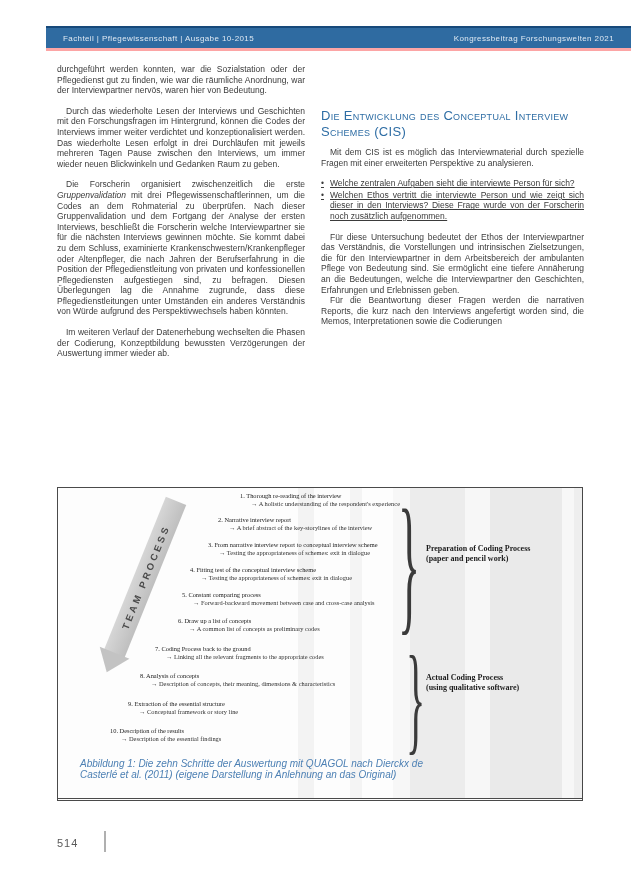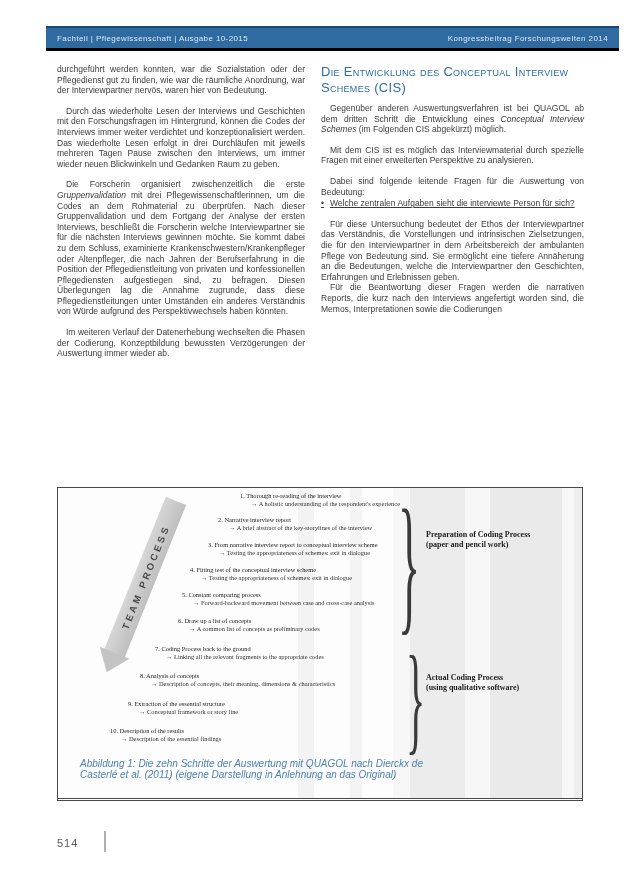--- a/index.html
+++ b/index.html
@@ -1,30 +1,30 @@
 <!DOCTYPE html>
 <html><head>
 <meta charset="utf-8">
 <style>
   html,body{margin:0;padding:0;background:#ffffff;}
   .page{position:relative;width:637px;height:884px;background:#ffffff;overflow:hidden;
         font-family:"Liberation Sans",sans-serif;color:#3b3b3b;}
 
   
   .header-bar{position:absolute;left:46px;top:26px;width:551px;height:20px;
-    background:#2f6ba1;border-top:2px solid #17497a;border-bottom:3px solid #000000;
+    background:#2f6ba1;border-top:2px solid #17497a;border-bottom:3px solid #fca5a5;
     display:flex;justify-content:space-between;align-items:center;
-    padding:0 11px;box-sizing:content-box;}
+    padding:0 17px;box-sizing:content-box;}
   .header-bar span{font-size:8px;letter-spacing:.4px;color:#dfe9f3;white-space:nowrap;}
 
   
   .columns{position:absolute;left:57px;top:64px;width:527px;display:flex;gap:16px;}
   .col{font-size:8.5px;line-height:10.6px;text-align:justify;}
   .col-left{width:248px;}
-  .col-right{width:263px;}
+  .col-right{width:263px;margin-top:44px;}
   .col p{margin:0 0 10px 0;}
   .col p.indent{text-indent:9px;}
   .ital{font-style:italic;}
 
   .section-heading{font-variant:small-caps;color:#2e6da4;font-size:13px;line-height:15.5px;
     letter-spacing:.3px;margin:0 0 8px 0;text-align:left;font-weight:normal;}
 
   .bullet-row{display:flex;margin:0 0 1px 0;text-decoration:underline;}
   .bullet-row::before{content:"\2022";width:9px;flex:none;}
   .bullet-row span{flex:1;text-align:justify;}
@@ -63,40 +63,41 @@
   .footer-text{position:absolute;left:118px;top:838px;font-size:8.3px;letter-spacing:1.2px;
     color:#5a5a5a;white-space:nowrap;}
 </style>
 </head>
 <body>
 
 <div class="page">
 
   <div class="header-bar">
     <span>Fachteil | Pflegewissenschaft | Ausgabe 10-2015</span>
-    <span>Kongressbeitrag Forschungswelten 2014</span>
+    <span>Kongressbeitrag Forschungswelten 2021</span>
   </div>
 
   <div class="columns">
 
     <div class="col col-left">
       <p>durchgeführt werden konnten, war die Sozialstation oder der Pflegedienst gut zu finden, wie war die räumliche Anordnung, war der Interviewpartner nervös, waren hier von Bedeutung.</p>
       <p class="indent">Durch das wiederholte Lesen der Interviews und Geschichten mit den Forschungsfragen im Hintergrund, können die Codes der Interviews immer weiter verdichtet und konzeptionalisiert werden. Das wiederholte Lesen erfolgt in drei Durchläufen mit jeweils mehreren Tagen Pause zwischen den Interviews, um immer wieder neuen Blickwinkeln und Gedanken Raum zu geben.</p>
       <p class="indent"><span>Die Forscherin organisiert zwischenzeitlich die erste </span><span class="ital">Gruppenvalidation</span><span> mit drei Pflegewissenschaftlerinnen, um die Codes an dem Rohmaterial zu überprüfen. Nach dieser Gruppenvalidation und dem Fortgang der Analyse der ersten Interviews, beschließt die Forscherin welche Interviewpartner sie für die nächsten Interviews gewinnen möchte. Sie kommt dabei zu dem Schluss, examinierte Krankenschwestern/Krankenpfleger oder Altenpfleger, die nach Jahren der Berufserfahrung in die Position der Pflegedienstleitung von privaten und konfessionellen Pflegediensten aufgestiegen sind, zu befragen. Diesen Überlegungen lag die Annahme zugrunde, dass diese Pflegedienstleitungen unter Umständen ein anderes Verständnis von Würde aufgrund des Perspektivwechsels haben könnten.</span></p>
       <p class="indent">Im weiteren Verlauf der Datenerhebung wechselten die Phasen der Codierung, Konzeptbildung bewussten Verzögerungen der Auswertung immer wieder ab.</p>
     </div>
 
     <div class="col col-right">
       <h2 class="section-heading">Die Entwicklung des Conceptual Interview Schemes (CIS)</h2>
-      <p class="indent"><span>Gegenüber anderen Auswertungsverfahren ist bei QUAGOL ab dem dritten Schritt die Entwicklung eines </span><span class="ital">Conceptual Interview Schemes</span><span> (im Folgenden CIS abgekürzt) möglich.</span></p>
       <p class="indent">Mit dem CIS ist es möglich das Interviewmaterial durch spezielle Fragen mit einer erweiterten Perspektive zu analysieren.</p>
-      <p class="indent" style="margin-bottom:1px;">Dabei sind folgende leitende Fragen für die Auswertung von Bedeutung:</p>
       <div class="bullet-list">
         <div class="bullet-row">
             <span>Welche zentralen Aufgaben sieht die interviewte Person für sich?</span>
+          </div>
+        <div class="bullet-row">
+            <span>Welchen Ethos vertritt die interviewte Person und wie zeigt sich dieser in den Interviews? Diese Frage wurde von der Forscherin noch zusätzlich aufgenommen.</span>
           </div>
       </div>
       <p class="indent" style="margin-bottom:0;">Für diese Untersuchung bedeutet der Ethos der Interviewpartner das Verständnis, die Vorstellungen und intrinsischen Zielsetzungen, die für den Interviewpartner in dem Arbeitsbereich der ambulanten Pflege von Bedeutung sind. Sie ermöglicht eine tiefere Annäherung an die Bedeutungen, welche die Interviewpartner den Geschichten, Erfahrungen und Erlebnissen geben.</p>
       <p class="indent">Für die Beantwortung dieser Fragen werden die narrativen Reports, die kurz nach den Interviews angefertigt worden sind, die Memos, Interpretationen sowie die Codierungen</p>
     </div>
   </div>
 
   <div class="figure-box">
 
     <div class="stripe" style="left:335px;right:0;background:rgba(0,0,0,0.025);"></div>
@@ -148,21 +149,21 @@
     <div class="fig-step" style="left:70px;top:212px;">
       <div class="fig-step-main">9. Extraction of the essential structure</div>
       <div class="fig-step-sub">→ Conceptual framework or story line</div>
     </div>
     <div class="fig-step" style="left:52px;top:239px;">
       <div class="fig-step-main">10. Description of the results</div>
       <div class="fig-step-sub">→ Description of the essential findings</div>
     </div>
 
     <div class="fig-brace" style="left:340px;top:2px;font-size:46px;transform:scaleY(3.3);">}</div>
-    <div class="fig-group-label" style="left:368px;top:42px;width:160px;">Preparation of Coding Process
+    <div class="fig-group-label" style="left:368px;top:56px;width:160px;">Preparation of Coding Process
 (paper and pencil work)</div>
     <div class="fig-brace" style="left:348px;top:152px;font-size:40px;transform:scaleY(3.0);">}</div>
     <div class="fig-group-label" style="left:368px;top:185px;width:160px;">Actual Coding Process
 (using qualitative software)</div>
 
     <div class="fig-caption">Abbildung 1: Die zehn Schritte der Auswertung mit QUAGOL nach Dierckx de Casterlé et al. (2011) (eigene Darstellung in Anlehnung an das Original)</div>
   </div>
 
   <div class="footer-page">514</div>
   <div class="footer-divider"></div>

